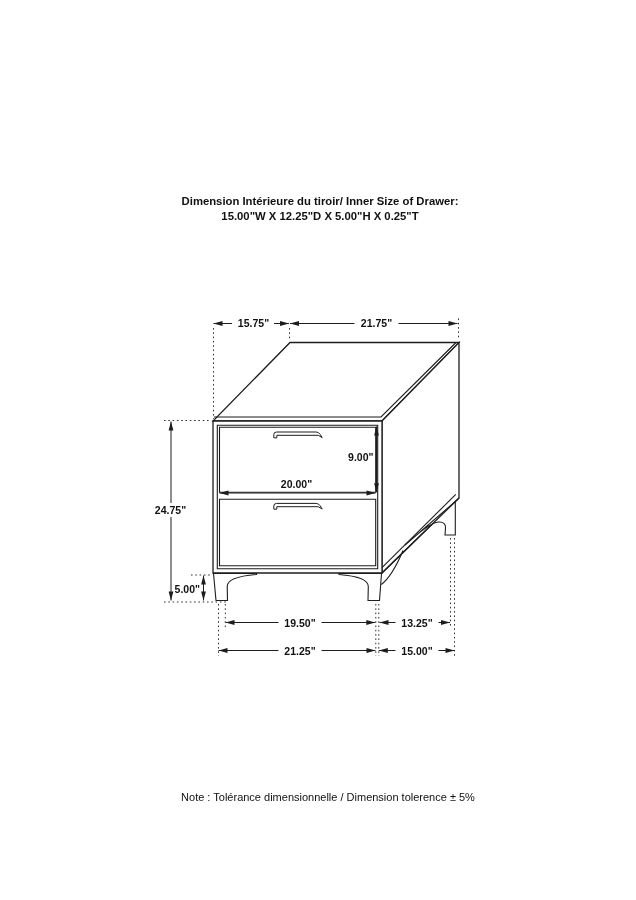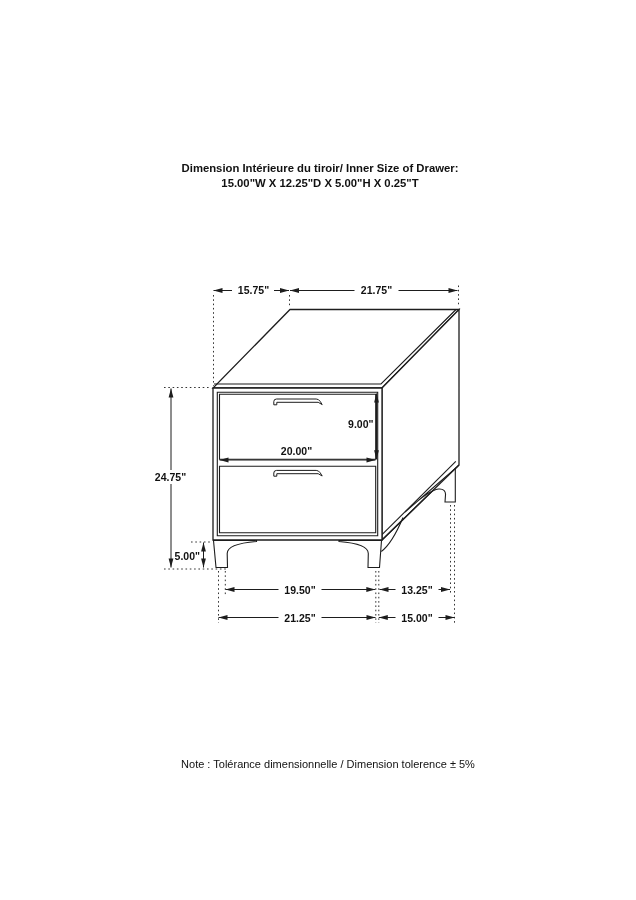--- a/index.html
+++ b/index.html
@@ -1,17 +1,17 @@
 <!DOCTYPE html>
 <html><head>
 <meta charset="utf-8">
 <style>
   html,body{margin:0;padding:0;background:#fff;}
   #canvas{position:relative;width:636px;height:856px;background:#fff;overflow:hidden;
-          font-family:"Liberation Sans",sans-serif;}
+          font-family:"Liberation Sans",sans-serif;margin-top:33px;}
   svg{position:absolute;left:0;top:0;}
   .ln   {stroke:#1d1d1d;stroke-width:1.3;fill:none;stroke-linejoin:miter;}
   .ln2  {stroke:#1d1d1d;stroke-width:1.1;fill:none;}
   .face {fill:#ffffff;stroke:#1d1d1d;stroke-width:1.3;stroke-linejoin:miter;}
   .dim  {stroke:#1d1d1d;stroke-width:1;fill:none;}
   .ext  {stroke:#1d1d1d;stroke-width:0.9;fill:none;stroke-dasharray:1.6 2.7;}
   .ah   {fill:#1d1d1d;stroke:none;}
   .patch{fill:#ffffff;stroke:none;}
   .lbl  {font:bold 10.5px "Liberation Sans",sans-serif;fill:#111;}
   .ttl  {font:bold 11.3px "Liberation Sans",sans-serif;fill:#111;}

